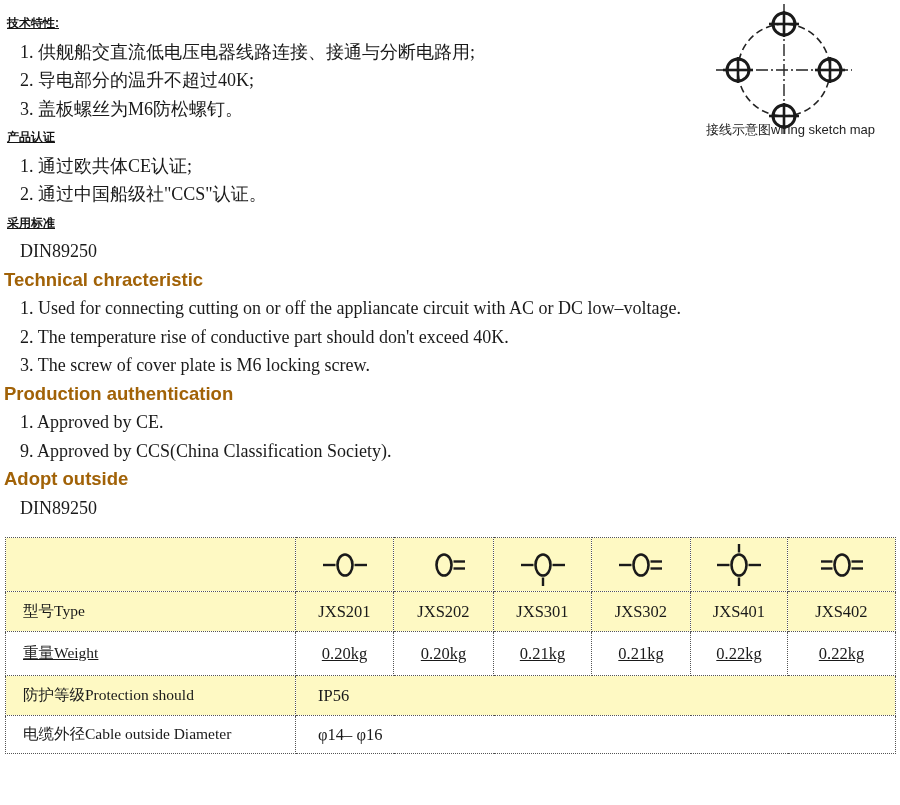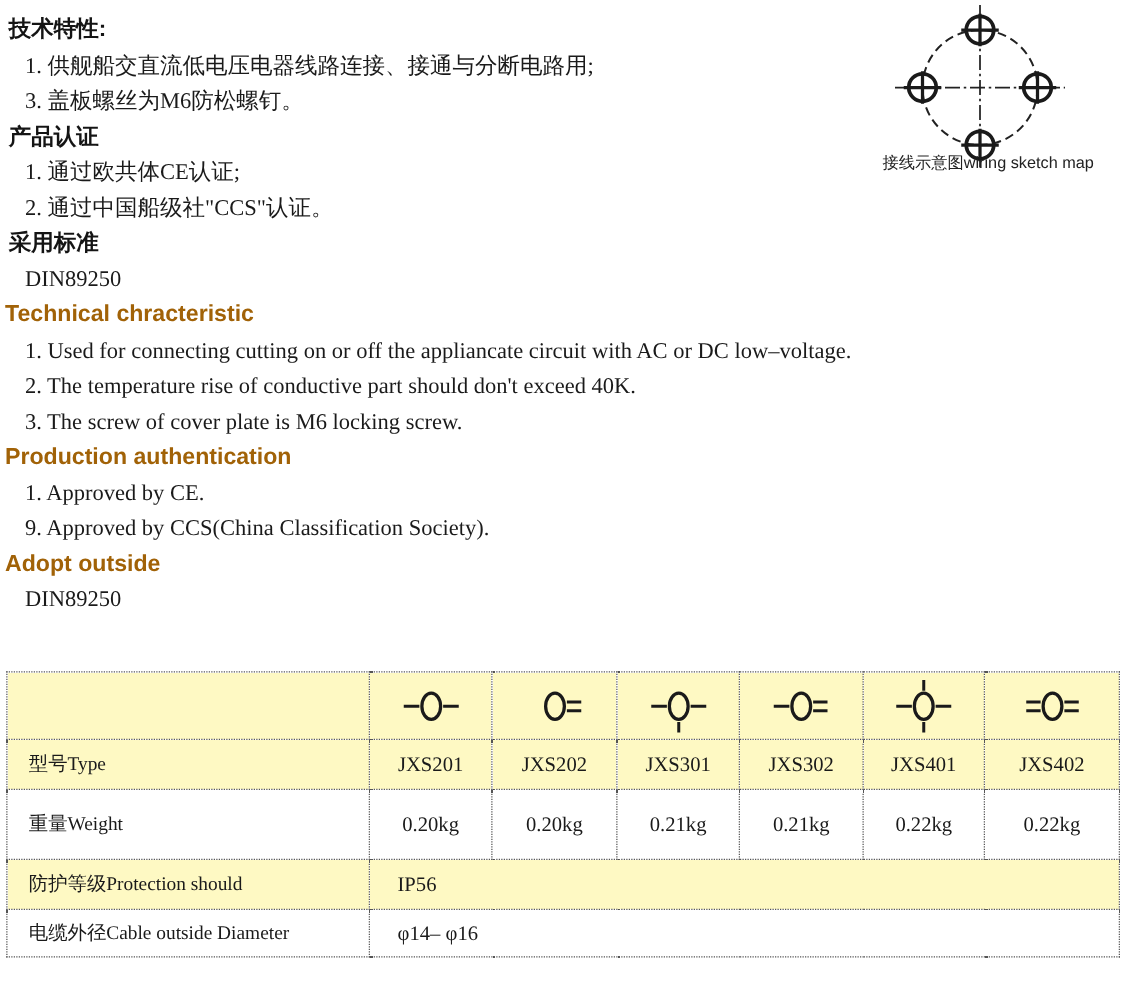--- a/index.html
+++ b/index.html
@@ -19,23 +19,24 @@
     width: 880px;
   }
   .line {
     line-height: 28.53px;
     height: 28.53px;
     white-space: nowrap;
   }
   .heading-zh {
     font-family: "Liberation Sans", "DejaVu Sans", sans-serif;
     font-weight: bold;
-    font-size: 18px;
+    font-size: 12px;
     color: #141414;
     padding-left: 7px;
+    text-decoration: underline;
   }
   .heading-en {
     font-family: "Liberation Sans", "DejaVu Sans", sans-serif;
     font-weight: bold;
     font-size: 18.5px;
     color: #a16207;
     padding-left: 4px;
   }
   .item, .plain {
     font-size: 18px;
@@ -90,20 +91,21 @@
     font-size: 16.5px;
   }
   .sym-svg { display: inline-block; vertical-align: middle; }
 </style>
 </head>
 <body>
 
 <div id="text-block">
     <div class="line heading-zh">技术特性:</div>
     <div class="line item">1. 供舰船交直流低电压电器线路连接、接通与分断电路用;</div>
+    <div class="line item">2. 导电部分的温升不超过40K;</div>
     <div class="line item">3. 盖板螺丝为M6防松螺钉。</div>
     <div class="line heading-zh">产品认证</div>
     <div class="line item">1. 通过欧共体CE认证;</div>
     <div class="line item">2. 通过中国船级社"CCS"认证。</div>
     <div class="line heading-zh">采用标准</div>
     <div class="line plain">DIN89250</div>
     <div class="line heading-en">Technical chracteristic</div>
     <div class="line item">1. Used for connecting cutting on or off the appliancate circuit with AC or DC low–voltage.</div>
     <div class="line item">2. The temperature rise of conductive part should don't exceed 40K.</div>
     <div class="line item">3. The screw of cover plate is M6 locking screw.</div>
@@ -196,21 +198,21 @@
       </tr>
       <tr class="shade" style="height: 40px;">
         <td class="label-cell">型号Type</td>
         <td class="val-cell">JXS201</td>
         <td class="val-cell">JXS202</td>
         <td class="val-cell">JXS301</td>
         <td class="val-cell">JXS302</td>
         <td class="val-cell">JXS401</td>
         <td class="val-cell">JXS402</td>
       </tr>
-      <tr style="height: 56px;">
+      <tr style="height: 44px; text-decoration: underline;">
         <td class="label-cell">重量Weight</td>
         <td class="val-cell">0.20kg</td>
         <td class="val-cell">0.20kg</td>
         <td class="val-cell">0.21kg</td>
         <td class="val-cell">0.21kg</td>
         <td class="val-cell">0.22kg</td>
         <td class="val-cell">0.22kg</td>
       </tr>
       <tr class="shade" style="height: 40px;">
         <td class="label-cell">防护等级Protection should</td>

